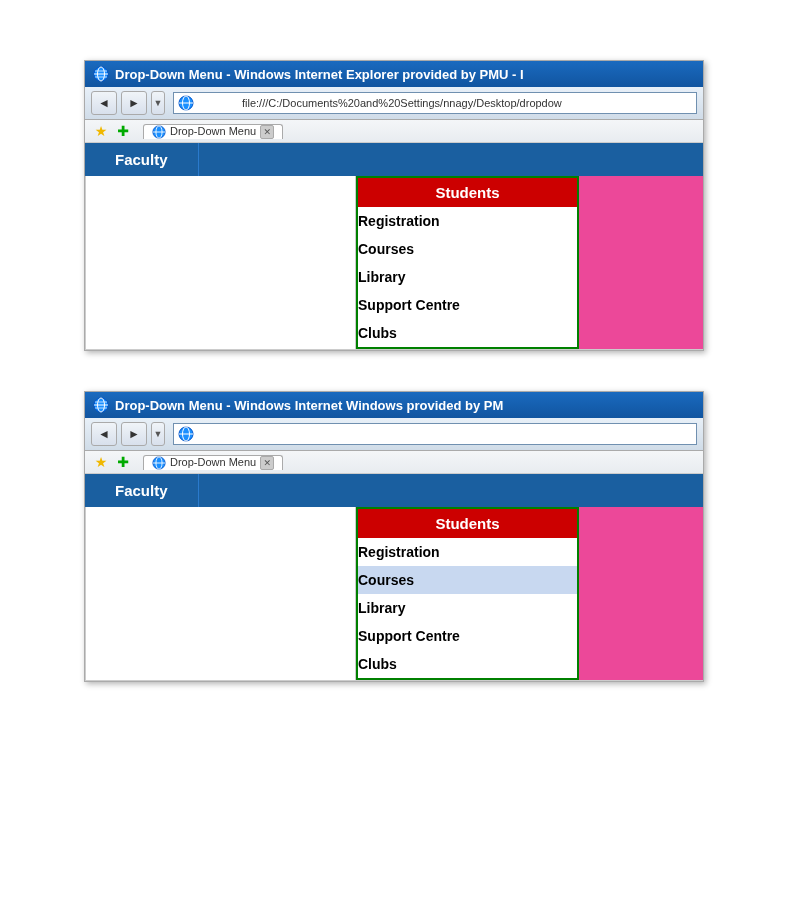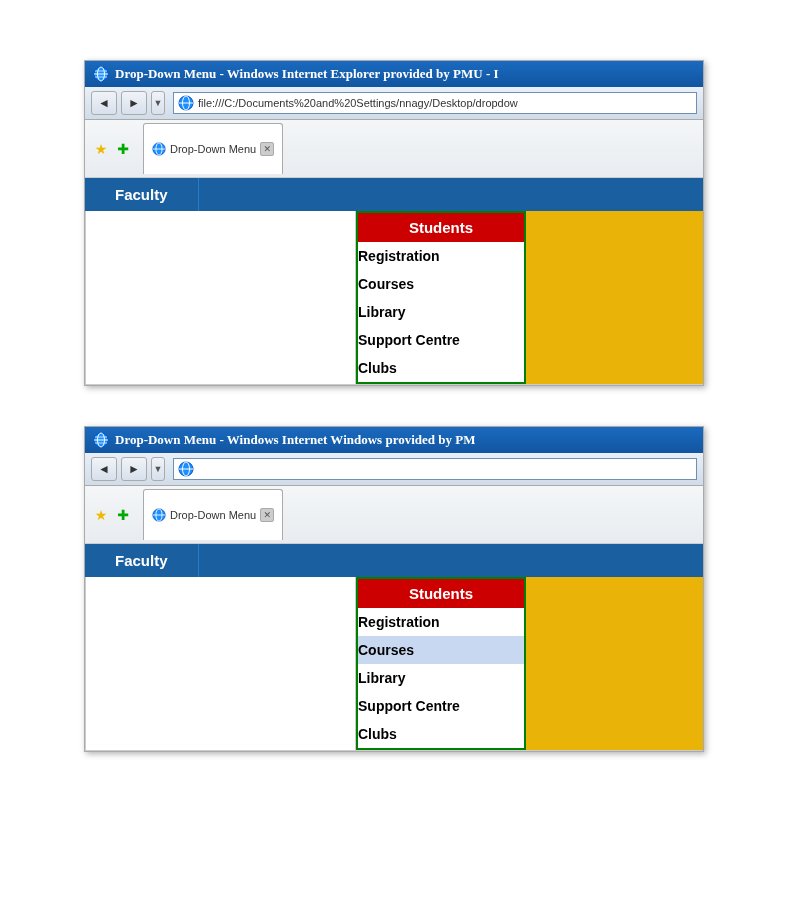--- a/index.html
+++ b/index.html
@@ -21,21 +21,20 @@
     
     .title-bar {
       background: linear-gradient(to bottom, #1a6abf, #1155a0);
       color: #fff;
       font-size: 13px;
       font-weight: bold;
       padding: 5px 8px;
       display: flex;
       align-items: center;
       gap: 6px;
-      font-family: Liberation Serif, serif;
     }
     .title-bar-icon {
       width: 16px;
       height: 16px;
       flex-shrink: 0;
     }
     .title-bar-text {
       white-space: nowrap;
       overflow: hidden;
       text-overflow: ellipsis;
@@ -92,20 +91,21 @@
     .address-icon {
       width: 14px;
       height: 14px;
       flex-shrink: 0;
     }
     .address-text {
       font-size: 11px;
       color: #333;
       white-space: nowrap;
       overflow: hidden;
+      margin-left: 44px;
     }
 
     
     .favorites-bar {
       background: linear-gradient(to bottom, #f4f6f8, #e8ecf0);
       border-bottom: 1px solid #ccc;
       padding: 3px 8px;
       display: flex;
       align-items: center;
       gap: 6px;
@@ -115,44 +115,44 @@
       height: 16px;
       display: flex;
       align-items: center;
       justify-content: center;
     }
     .fav-tab {
       background: #fff;
       border: 1px solid #aaa;
       border-bottom: none;
       border-radius: 3px 3px 0 0;
-      padding: 18px 8px;
+      padding: 0 8px;
       font-size: 11px;
       color: #333;
       display: flex;
-      align-items: center;
+      align-items: flex-start;
       gap: 4px;
       margin-left: 6px;
     }
     .tab-close {
       width: 14px;
       height: 14px;
       background: #ccc;
       border: 1px solid #aaa;
       border-radius: 2px;
       display: flex;
       align-items: center;
       justify-content: center;
       font-size: 9px;
       color: #555;
     }
 
     
     .page-content {
-      background: #eab308;
+      background: #ec4899;
       padding: 0;
       min-height: 200px;
     }
 
     
     .nav-menu {
       display: flex;
       background: #1a5fa0;
       padding: 0;
     }
@@ -177,21 +177,21 @@
     .page-left {
       width: 270px;
       background: #fff;
       border-right: 1px solid #ccc;
       min-height: 160px;
     }
     .dropdown-menu {
       position: relative;
       left: 0;
       top: 0;
-      width: 170px;
+      width: 223px;
       border: 2px solid #008000;
       background: #fff;
     }
     .dropdown-header {
       background: #cc0000;
       color: #fff;
       font-size: 15px;
       font-weight: bold;
       text-align: center;
       padding: 6px 0;

